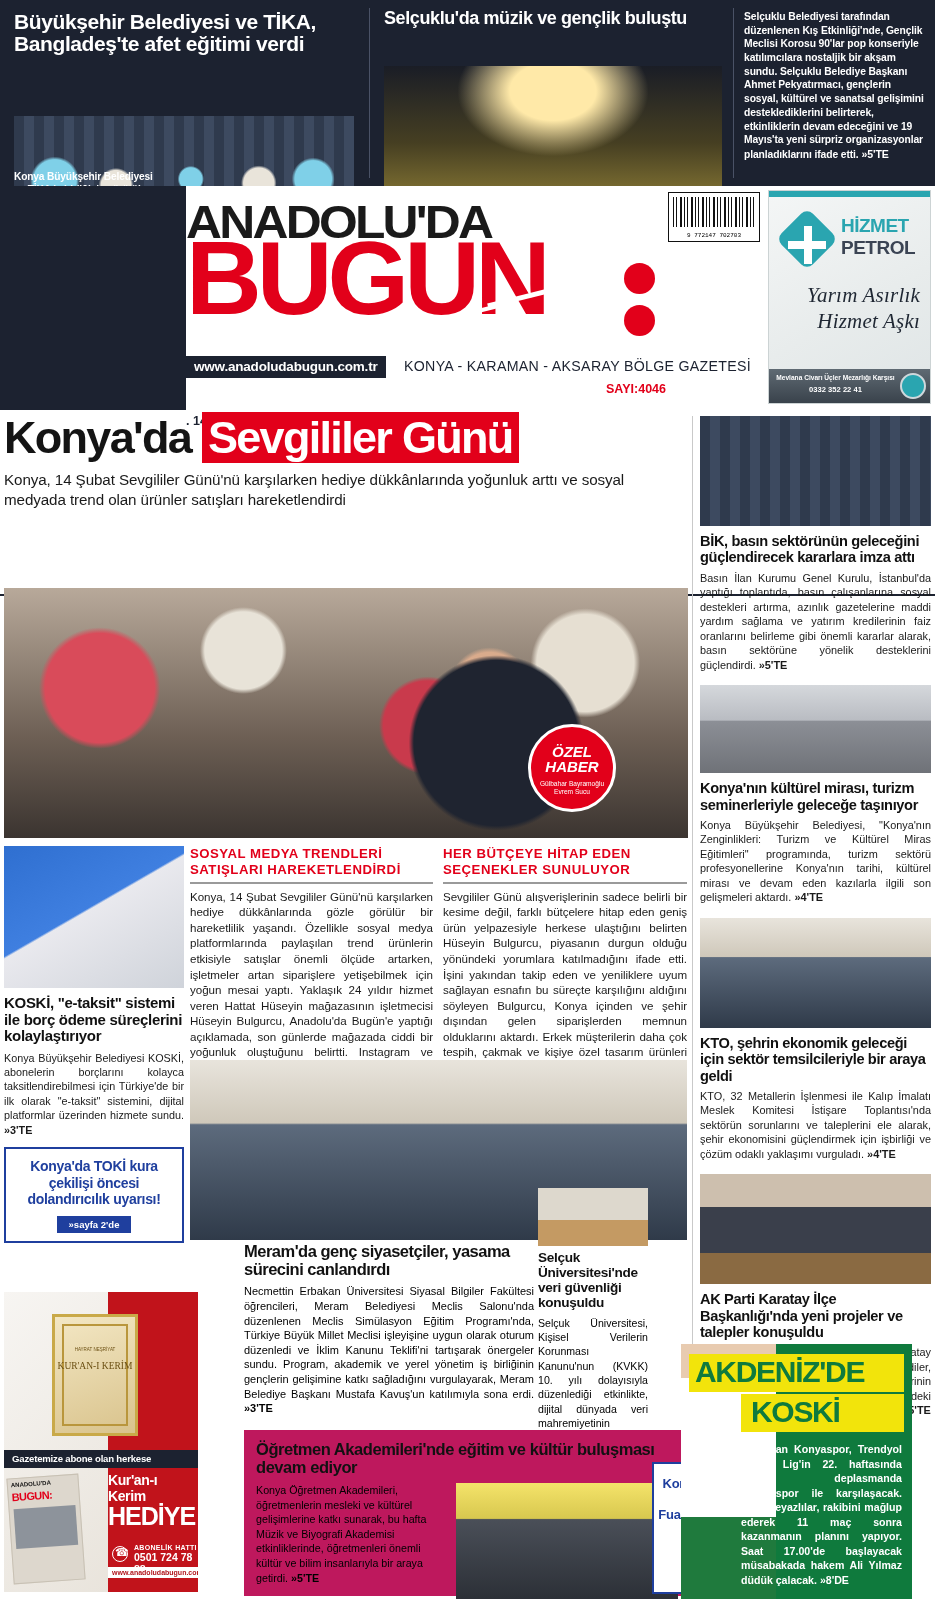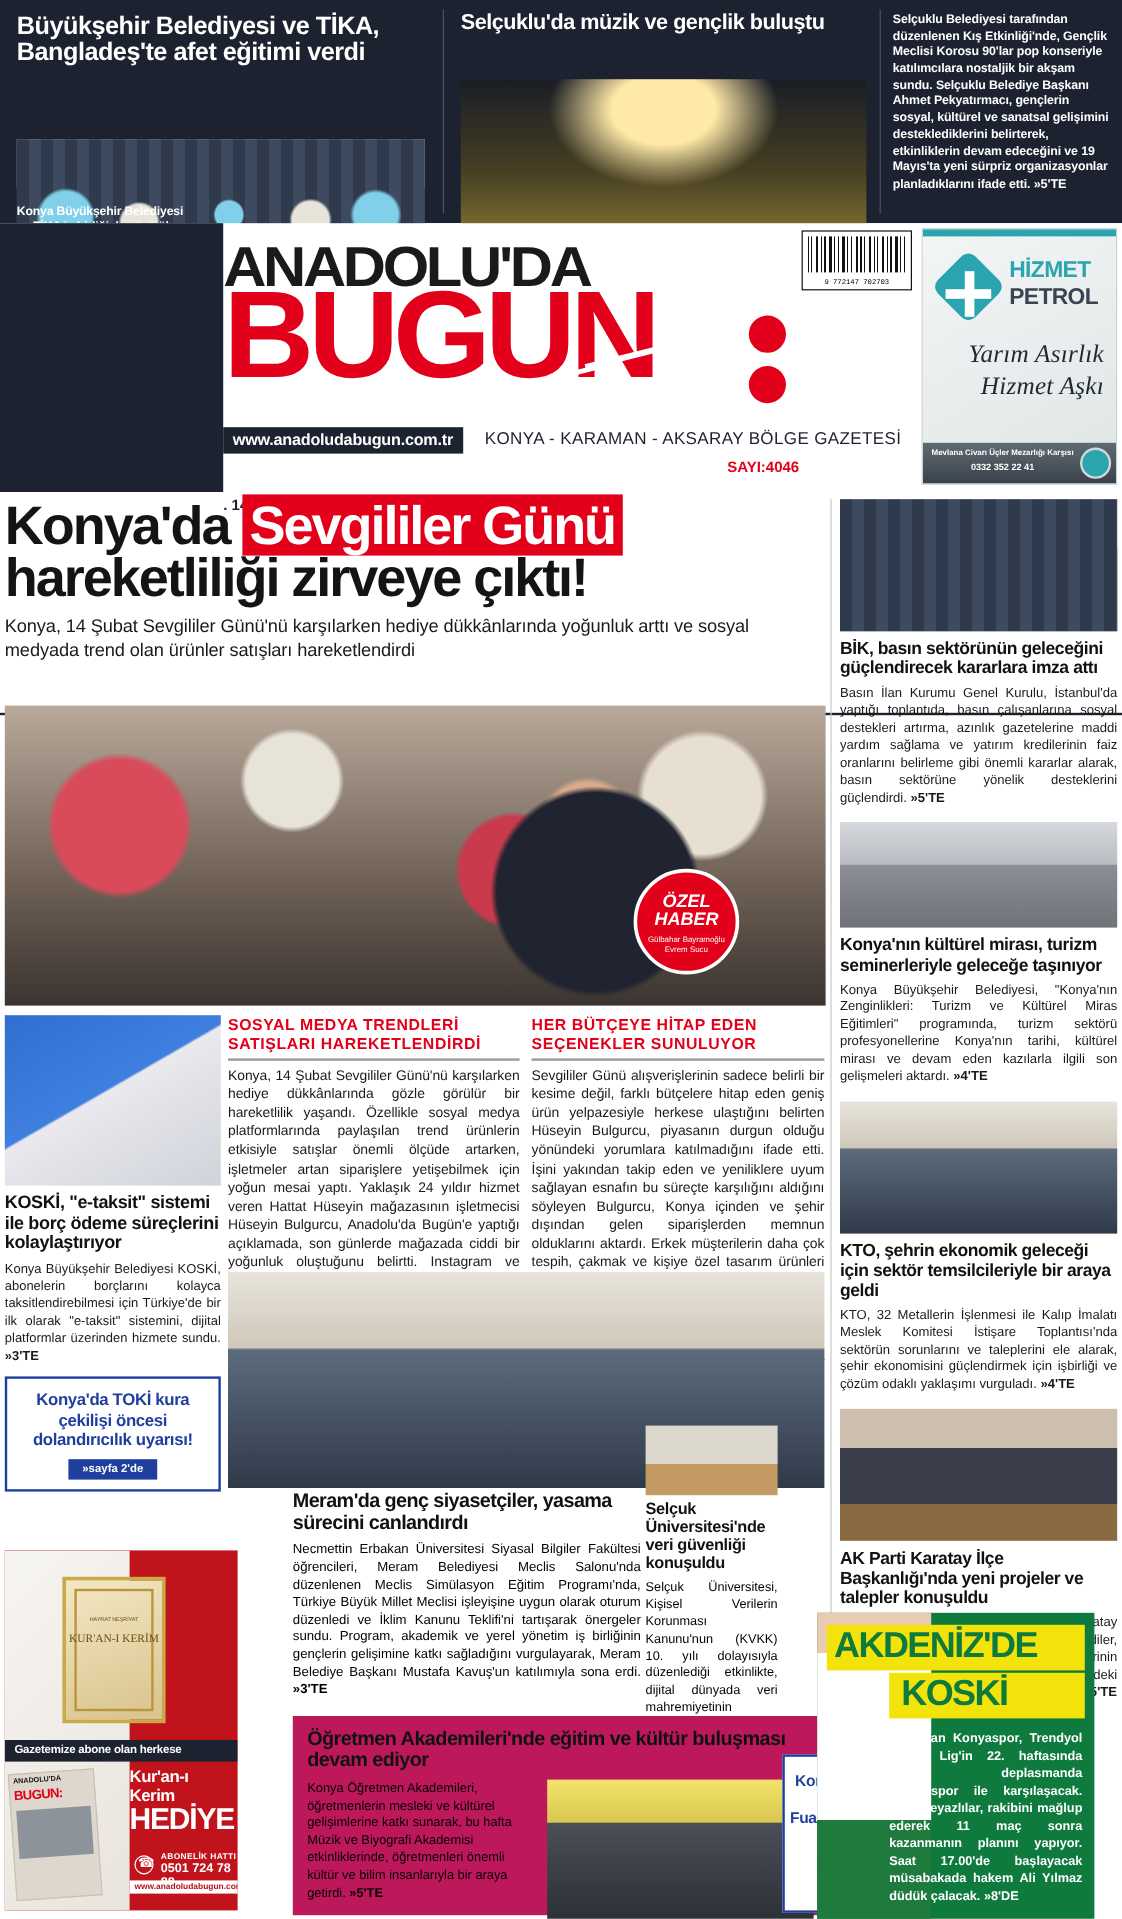--- a/index.html
+++ b/index.html
@@ -366,21 +366,20 @@
       </div>
     </div>
 
     <div class="mast-rule"></div>
   </div>
 
   <div class="lead">
     <h1>
       <span>Konya'da</span>
       <span class="hl">Sevgililer Günü</span><br>
-      <span>hareketliliği zirveye çıktı!</span>
     </h1>
     <div class="lead-sub">Konya, 14 Şubat Sevgililer Günü'nü karşılarken hediye dükkânlarında yoğunluk arttı ve sosyal medyada trend olan ürünler satışları hareketlendirdi</div>
   </div>
 
   <div class="lead-photo photo p-flowers">
     <div class="ph-layer" style="background:
         radial-gradient(circle at 72% 62%, #1f2430 0 16%, transparent 17%),
         radial-gradient(circle at 71% 40%, #d9ab8c 0 7%, transparent 8%);"></div>
     <div class="ozel-badge">
       <div class="t1">ÖZEL</div>

